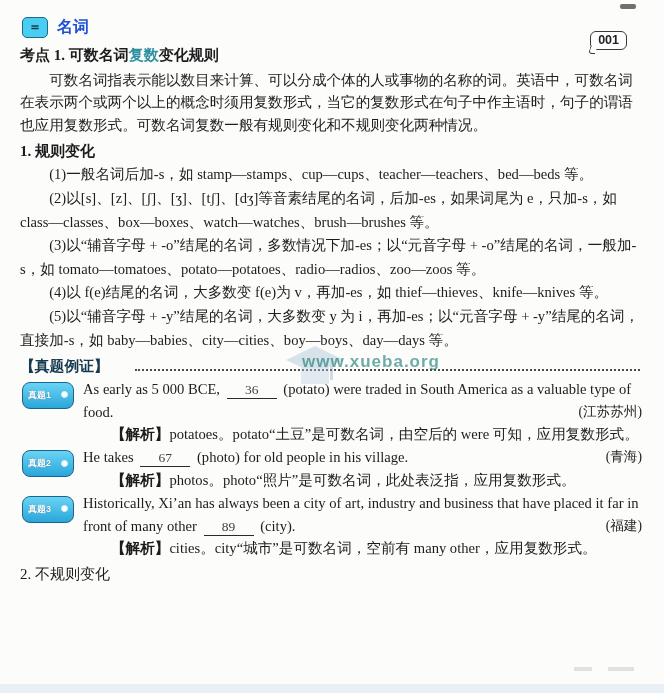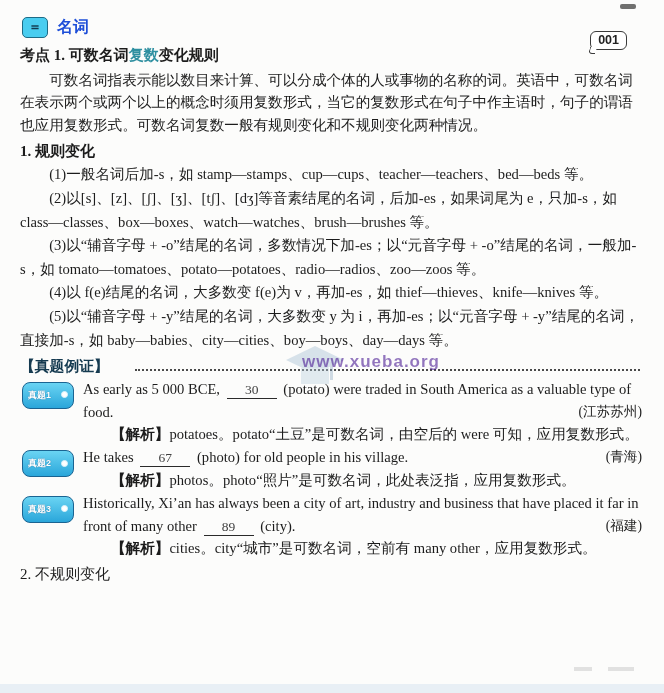--- a/index.html
+++ b/index.html
@@ -36,21 +36,21 @@
   .header-band{margin:64px 0 0 178px;width:284px;height:40px;}
   
   .watermark{
     position:absolute;left:280px;top:338px;width:210px;height:60px;
     pointer-events:none;
   }
   .watermark .cap{position:absolute;left:4px;top:6px;opacity:.38;}
   .watermark .wm-text{
     position:absolute;left:22px;top:14px;
     font-family:"Liberation Sans","DejaVu Sans",sans-serif;
-    font-size:17px;font-weight:bold;color:#4c1d95;opacity:.6;
+    font-size:17px;font-weight:bold;color:#0f766e;opacity:.6;
     letter-spacing:1px;white-space:nowrap;
   }
   .content{padding:14px 22px 0 20px;font-size:14.6px;line-height:22.4px;}
   
   .sec-row{display:flex;align-items:center;margin:2px 0 6px 2px;}
   .sec-icon{
     width:24px;height:19px;
     background:#49cdf0;border:1.8px solid #1d6b86;border-radius:5px;
     display:flex;align-items:center;justify-content:center;
     font-family:"Liberation Sans","DejaVu Sans",sans-serif;
@@ -139,21 +139,21 @@
       <span class="leader"></span>
     </div>
 
     <div class="zt-item">
       <span class="zt-badge">
           <span>真题1</span>
           <span class="zt-dot"></span>
         </span>
       <div class="zt-body">
         <p class="zt-sentence"><span>As early as 5 000 BCE,</span>
-          <span class="blank"><span>30</span></span>
+          <span class="blank"><span>36</span></span>
           <span>(potato) were traded in South America as a valuable type of food.</span>
           <span class="source">(江苏苏州)</span>
         </p>
         <p class="analysis" style="margin-left:28px"><b>【解析】</b><span>potatoes。potato“土豆”是可数名词，由空后的 were 可知，应用复数形式。</span></p>
       </div>
     </div>
 
     <div class="zt-item">
       <span class="zt-badge">
           <span>真题2</span>

